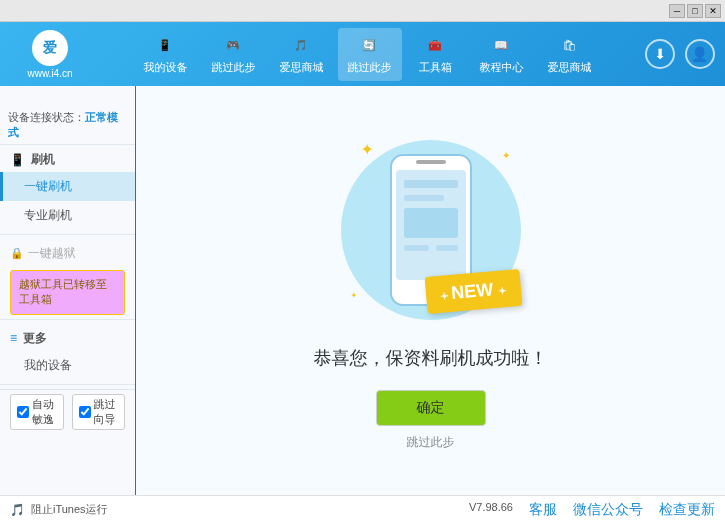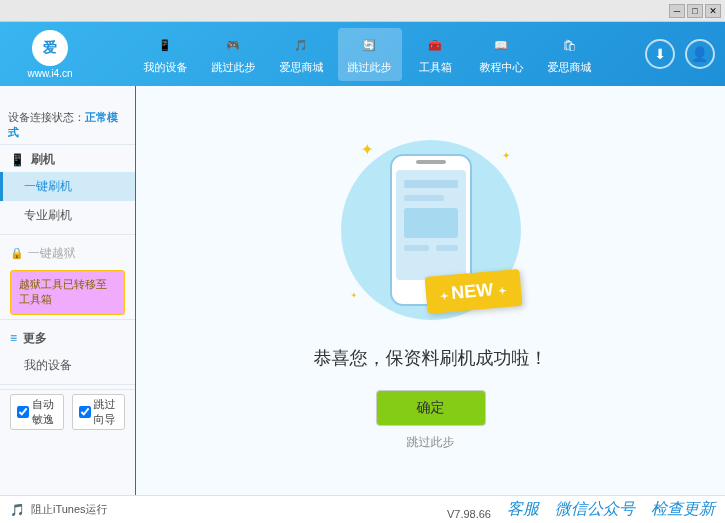--- a/index.html
+++ b/index.html
@@ -259,27 +259,26 @@
     }
     .status-left {
       display: flex;
       align-items: center;
       gap: 6px;
     }
     .status-right {
       margin-left: auto;
       display: flex;
       gap: 16px;
-      align-items: flex-end;
+      align-items: flex-start;
     }
     .status-link {
       color: #1e90d8;
       cursor: pointer;
-      font-size: 16px;
-      font-style: italic;
+      font-size: 14px;
     }
 
     
     .bottom-options {
       display: flex;
       align-items: center;
       gap: 8px;
       padding: 4px 10px;
       border-top: 1px solid #e0e8f0;
     }

